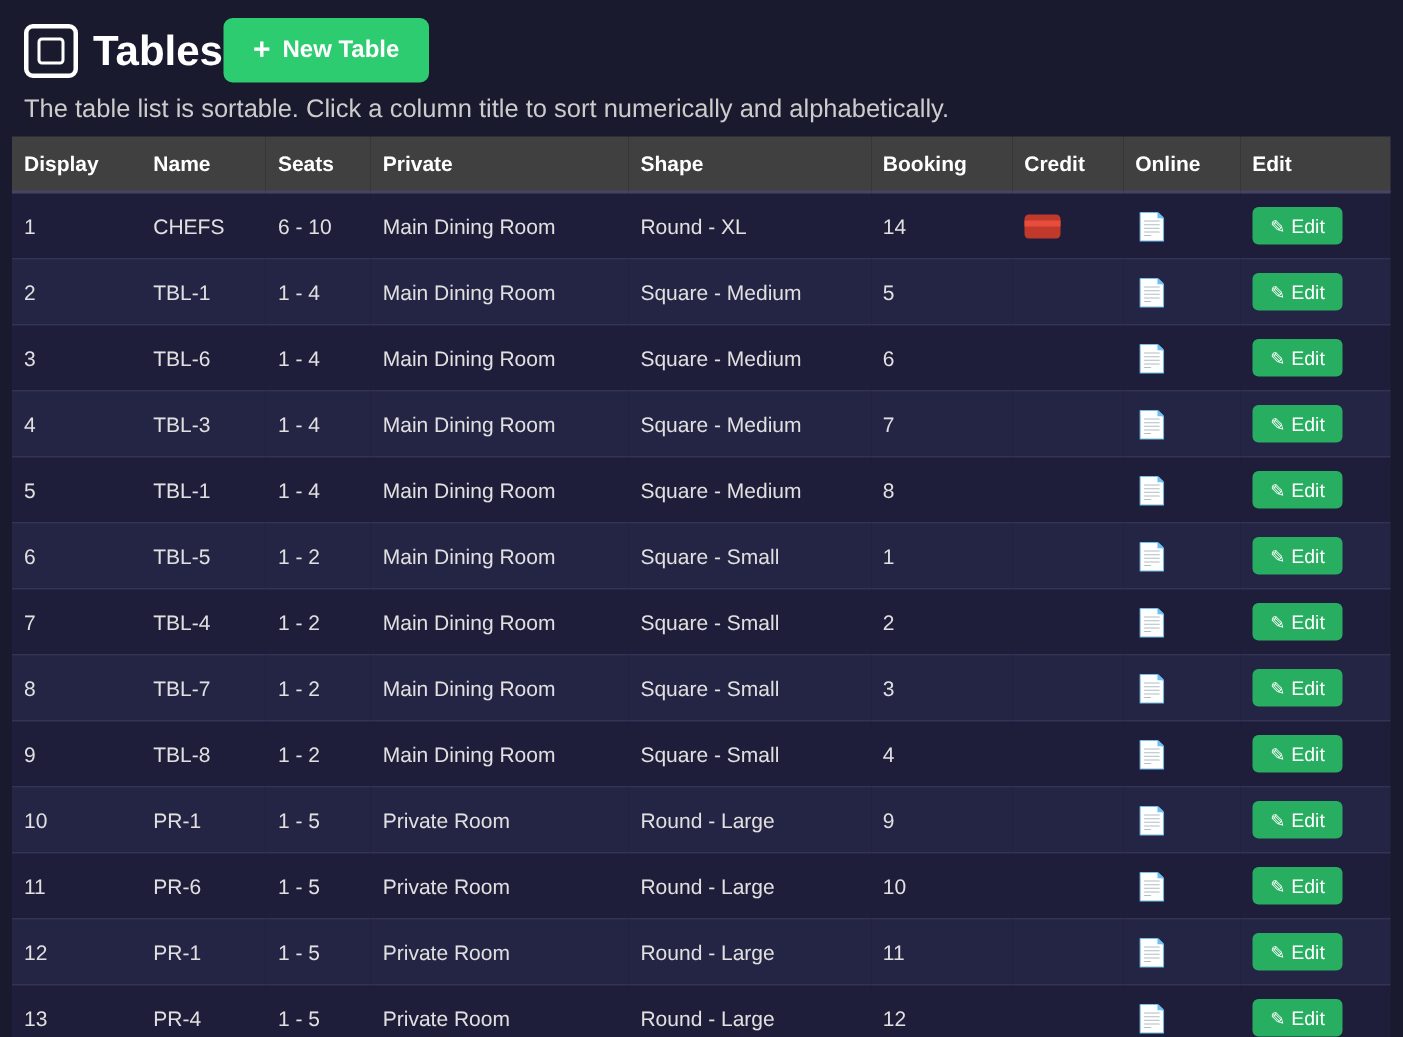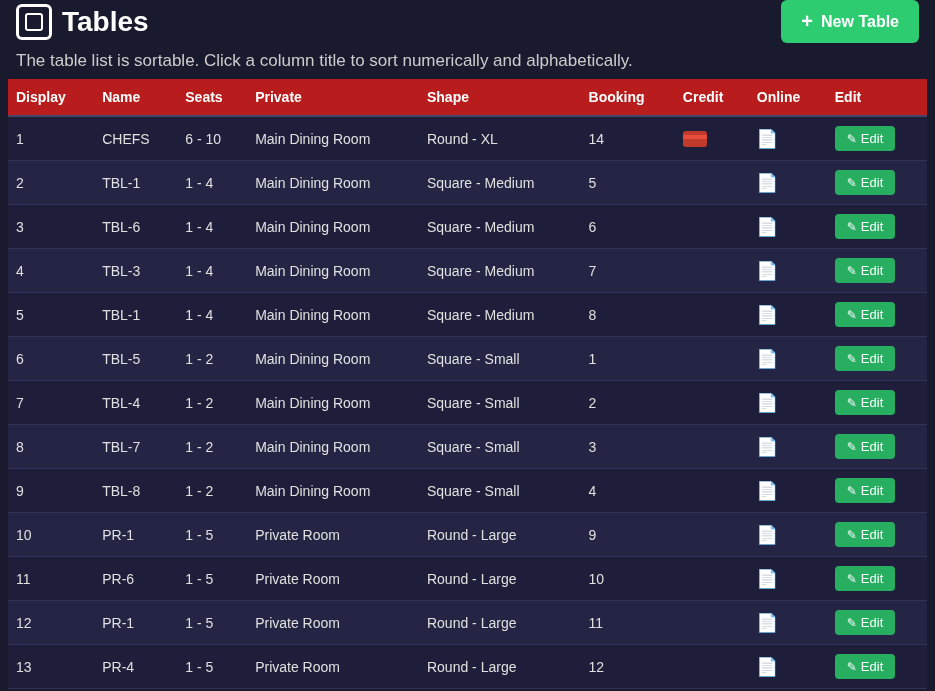--- a/index.html
+++ b/index.html
@@ -6,22 +6,21 @@
     body {
       background-color: #1a1a2e;
       font-family: Arial, sans-serif;
       color: #ffffff;
       width: 935px;
       min-height: 691px;
     }
     .header {
       display: flex;
       align-items: center;
-      justify-content: space-between;
-      padding: 0 16px 4px 16px;
+      padding: 12px 16px 4px 16px;
     }
     .header-left {
       display: flex;
       align-items: center;
       gap: 10px;
     }
     .logo-icon {
       width: 36px;
       height: 36px;
       border: 3px solid #ffffff;
@@ -66,21 +65,21 @@
     }
     .table-container {
       padding: 0 8px 8px 8px;
     }
     table {
       width: 100%;
       border-collapse: collapse;
       font-size: 14px;
     }
     thead tr {
-      background-color: #b91c1c;
+      background-color: #404040;
     }
     thead th {
       padding: 10px 8px;
       text-align: left;
       font-weight: bold;
       color: #ffffff;
       border-bottom: 2px solid #444466;
       cursor: pointer;
     }
     tbody tr {

